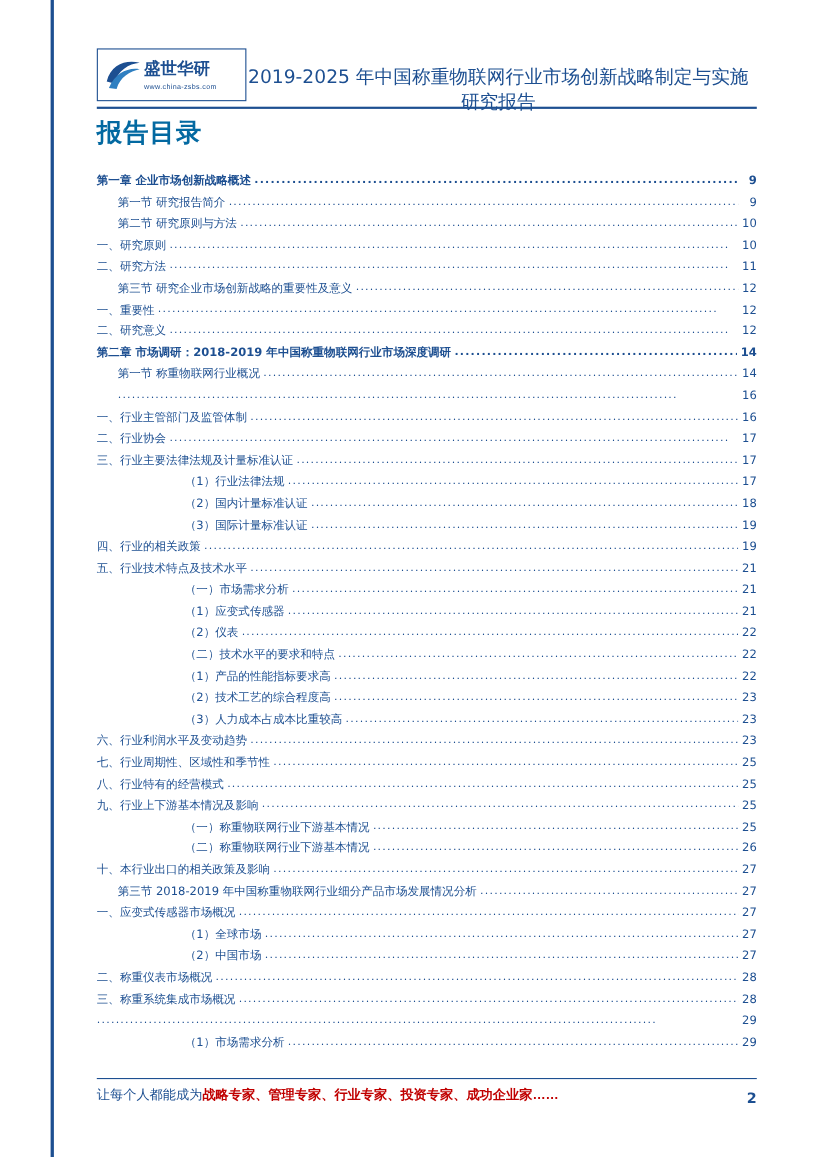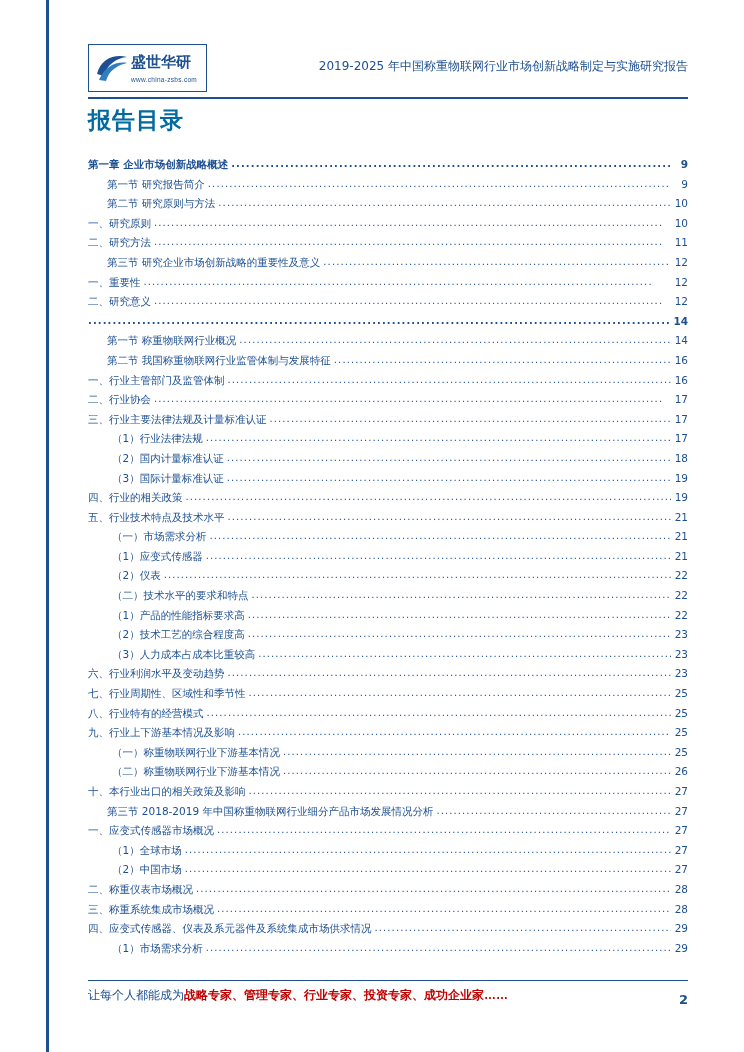--- a/index.html
+++ b/index.html
@@ -24,21 +24,21 @@
     position: absolute;
     top: 44px;
     left: 88px;
     right: 56px;
     height: 54px;
   }
   .logo {
     position: absolute;
     left: 0;
     top: 0;
-    width: 119px;
+    width: 136px;
     height: 48px;
     border: 1px solid #1d4f91;
     box-sizing: border-box;
     background: #ffffff;
   }
   .logo-swoosh {
     position: absolute;
     left: 6px;
     top: 7px;
     width: 34px;
@@ -61,22 +61,22 @@
     font-size: 6.5px;
     color: #1d4f91;
     letter-spacing: 0.3px;
     font-family: "Liberation Sans", sans-serif;
   }
   .header-title {
     position: absolute;
     left: 130px;
     right: 0;
     top: 14px;
-    text-align: right;
-    font-size: 12px;
+    text-align: center;
+    font-size: 17px;
     color: #1d4f91;
     font-family: "DejaVu Sans", sans-serif;
   }
   .header-rule {
     position: absolute;
     left: 88px;
     right: 56px;
     top: 97px;
     height: 2px;
     background: #1d4f91;
@@ -133,21 +133,21 @@
   }
   .toc-page {
     flex: 0 0 auto;
     padding-left: 3px;
     text-align: right;
     min-width: 14px;
   }
   .lvl0 { margin-left: 0px; font-weight: bold; justify-content: center; }
   .lvl1b { margin-left: 19px; font-weight: normal; }
   .lvl2 { }
-  .lvl3 { margin-left: 24px; justify-content: space-between; }
+  .lvl3 { margin-left: 80px; justify-content: space-between; }
   
   .footer-rule {
     position: absolute;
     left: 88px;
     right: 56px;
     bottom: 71px;
     height: 1.5px;
     background: #1d4f91;
   }
   .footer-text {
@@ -229,30 +229,30 @@
         <span class="toc-label">一、重要性</span>
         <span class="toc-dots">.......................................................................................................................</span>
         <span class="toc-page">12</span>
       </div>
       <div class="toc-row lvl2">
         <span class="toc-label">二、研究意义</span>
         <span class="toc-dots">.......................................................................................................................</span>
         <span class="toc-page">12</span>
       </div>
       <div class="toc-row lvl0">
+        <span class="toc-label">第二章  市场调研：2018-2019 年中国称重物联网行业市场深度调研</span>
         <span class="toc-dots">.......................................................................................................................</span>
         <span class="toc-page">14</span>
       </div>
       <div class="toc-row lvl1b">
         <span class="toc-label">第一节  称重物联网行业概况</span>
         <span class="toc-dots">.......................................................................................................................</span>
         <span class="toc-page">14</span>
       </div>
       <div class="toc-row lvl1b">
-        <span class="toc-label">第二节  我国称重物联网行业监管体制与发展特征</span>
         <span class="toc-dots">.......................................................................................................................</span>
         <span class="toc-page">16</span>
       </div>
       <div class="toc-row lvl2">
         <span class="toc-label">一、行业主管部门及监管体制</span>
         <span class="toc-dots">.......................................................................................................................</span>
         <span class="toc-page">16</span>
       </div>
       <div class="toc-row lvl2">
         <span class="toc-label">二、行业协会</span>
@@ -383,21 +383,20 @@
         <span class="toc-label">二、称重仪表市场概况</span>
         <span class="toc-dots">.......................................................................................................................</span>
         <span class="toc-page">28</span>
       </div>
       <div class="toc-row lvl2">
         <span class="toc-label">三、称重系统集成市场概况</span>
         <span class="toc-dots">.......................................................................................................................</span>
         <span class="toc-page">28</span>
       </div>
       <div class="toc-row lvl2">
-        <span class="toc-label">四、应变式传感器、仪表及系元器件及系统集成市场供求情况</span>
         <span class="toc-dots">.......................................................................................................................</span>
         <span class="toc-page">29</span>
       </div>
       <div class="toc-row lvl3">
         <span class="toc-label">（1）市场需求分析</span>
         <span class="toc-dots">.......................................................................................................................</span>
         <span class="toc-page">29</span>
       </div>
     </div>
 

